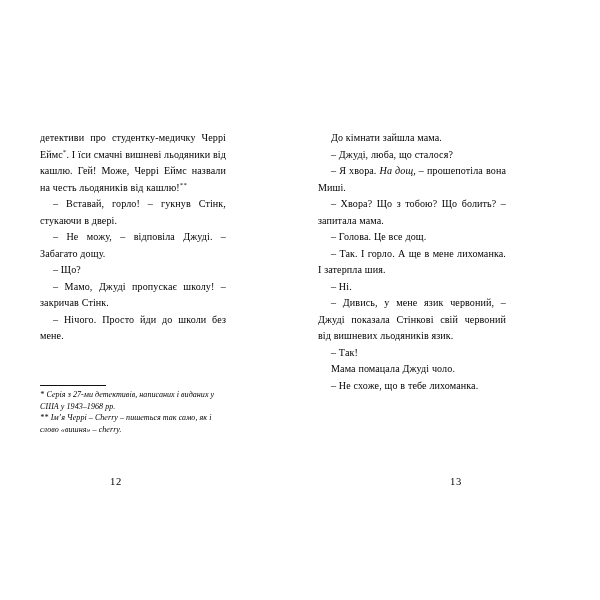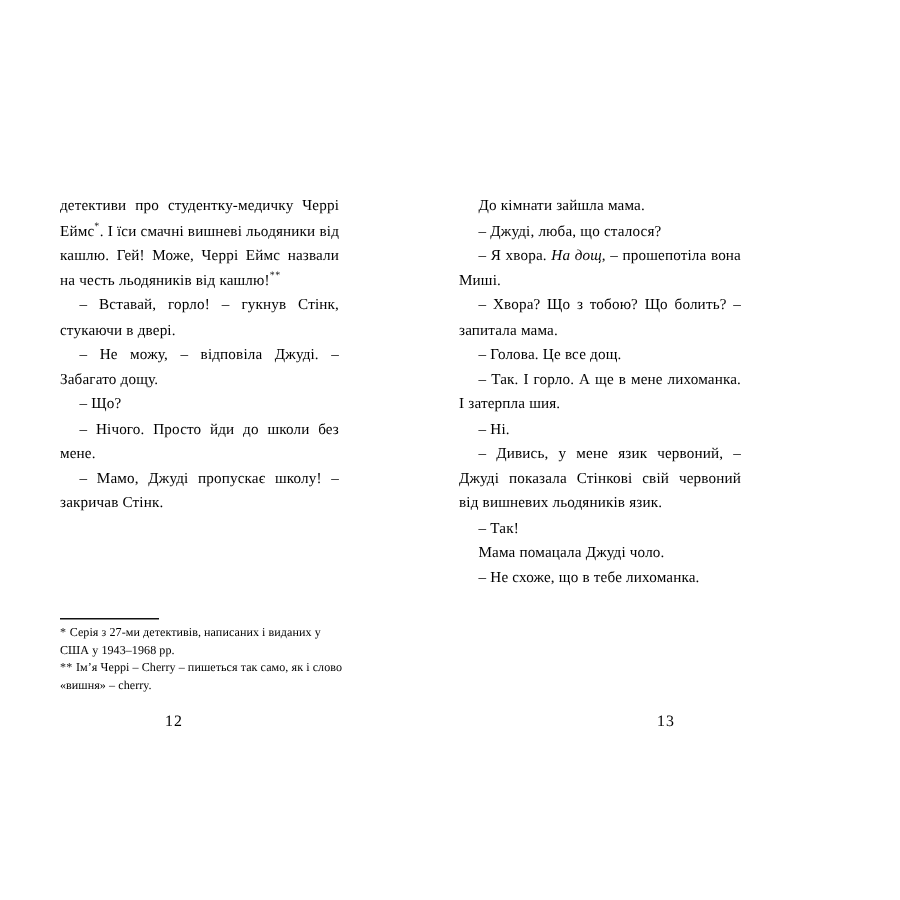--- a/index.html
+++ b/index.html
@@ -24,21 +24,21 @@
     width: 600px;
     height: 600px;
   }
 
   .page {
     position: absolute;
     top: 0;
     height: 600px;
   }
   .page-left  { left: 0px;   width: 300px; }
-  .page-right { left: 288px; width: 300px; }
+  .page-right { left: 300px; width: 300px; }
 
   .textblock {
     position: absolute;
     top: 130px;
   }
   .page-left .textblock  { left: 40px; width: 186px; }
   .page-right .textblock { left: 18px; width: 188px; }
 
   p.para {
     margin: 0;
@@ -60,21 +60,22 @@
     font-size: 6.6px;
     vertical-align: super;
     line-height: 0;
     letter-spacing: 0.3px;
   }
 
   .footnotes {
     position: absolute;
     left: 40px;
     width: 190px;
-    top: 412px;
+    top: 385px;
+    font-style: italic;
   }
   .fn-rule {
     width: 66px;
     height: 0;
     border-top: 1px solid #111111;
     margin: 0 0 3px 0;
   }
   p.fnline {
     margin: 0;
     padding: 0;
@@ -104,22 +105,22 @@
 <body>
 
 <div class="spread">
 
   <div class="page page-left">
     <div class="textblock" id="left-paras">
         <p class="para noindent"><span>детективи про студентку-медичку Черрі Еймс</span><sup class="fnmark">*</sup><span>. І їси смачні вишневі льодяники від кашлю. Гей! Може, Черрі Еймс назвали на честь льодяників від кашлю!</span><sup class="fnmark">**</sup></p>
         <p class="para"><span>– Вставай, горло! – гукнув Стінк, стукаючи в двері.</span></p>
         <p class="para"><span>– Не можу, – відповіла Джуді. – Забагато дощу.</span></p>
         <p class="para"><span>– Що?</span></p>
+        <p class="para"><span>– Мамо, Джуді пропускає школу! – закричав Стінк.</span></p>
         <p class="para"><span>– Нічого. Просто йди до школи без мене.</span></p>
-        <p class="para"><span>– Мамо, Джуді пропускає школу! – закричав Стінк.</span></p>
       </div>
     <div class="footnotes">
       <div class="fn-rule"></div>
       <div id="left-footnotes">
           <p class="fnline"><span class="fn-sym">* </span><span>Серія з 27-ми детективів, написаних і виданих у США у 1943–1968 рр.</span></p>
           <p class="fnline"><span class="fn-sym">** </span><span>Ім’я Черрі – Cherry – пишеться так само, як і слово «вишня» – cherry.</span></p>
         </div>
     </div>
     <div class="folio">12</div>
   </div>

